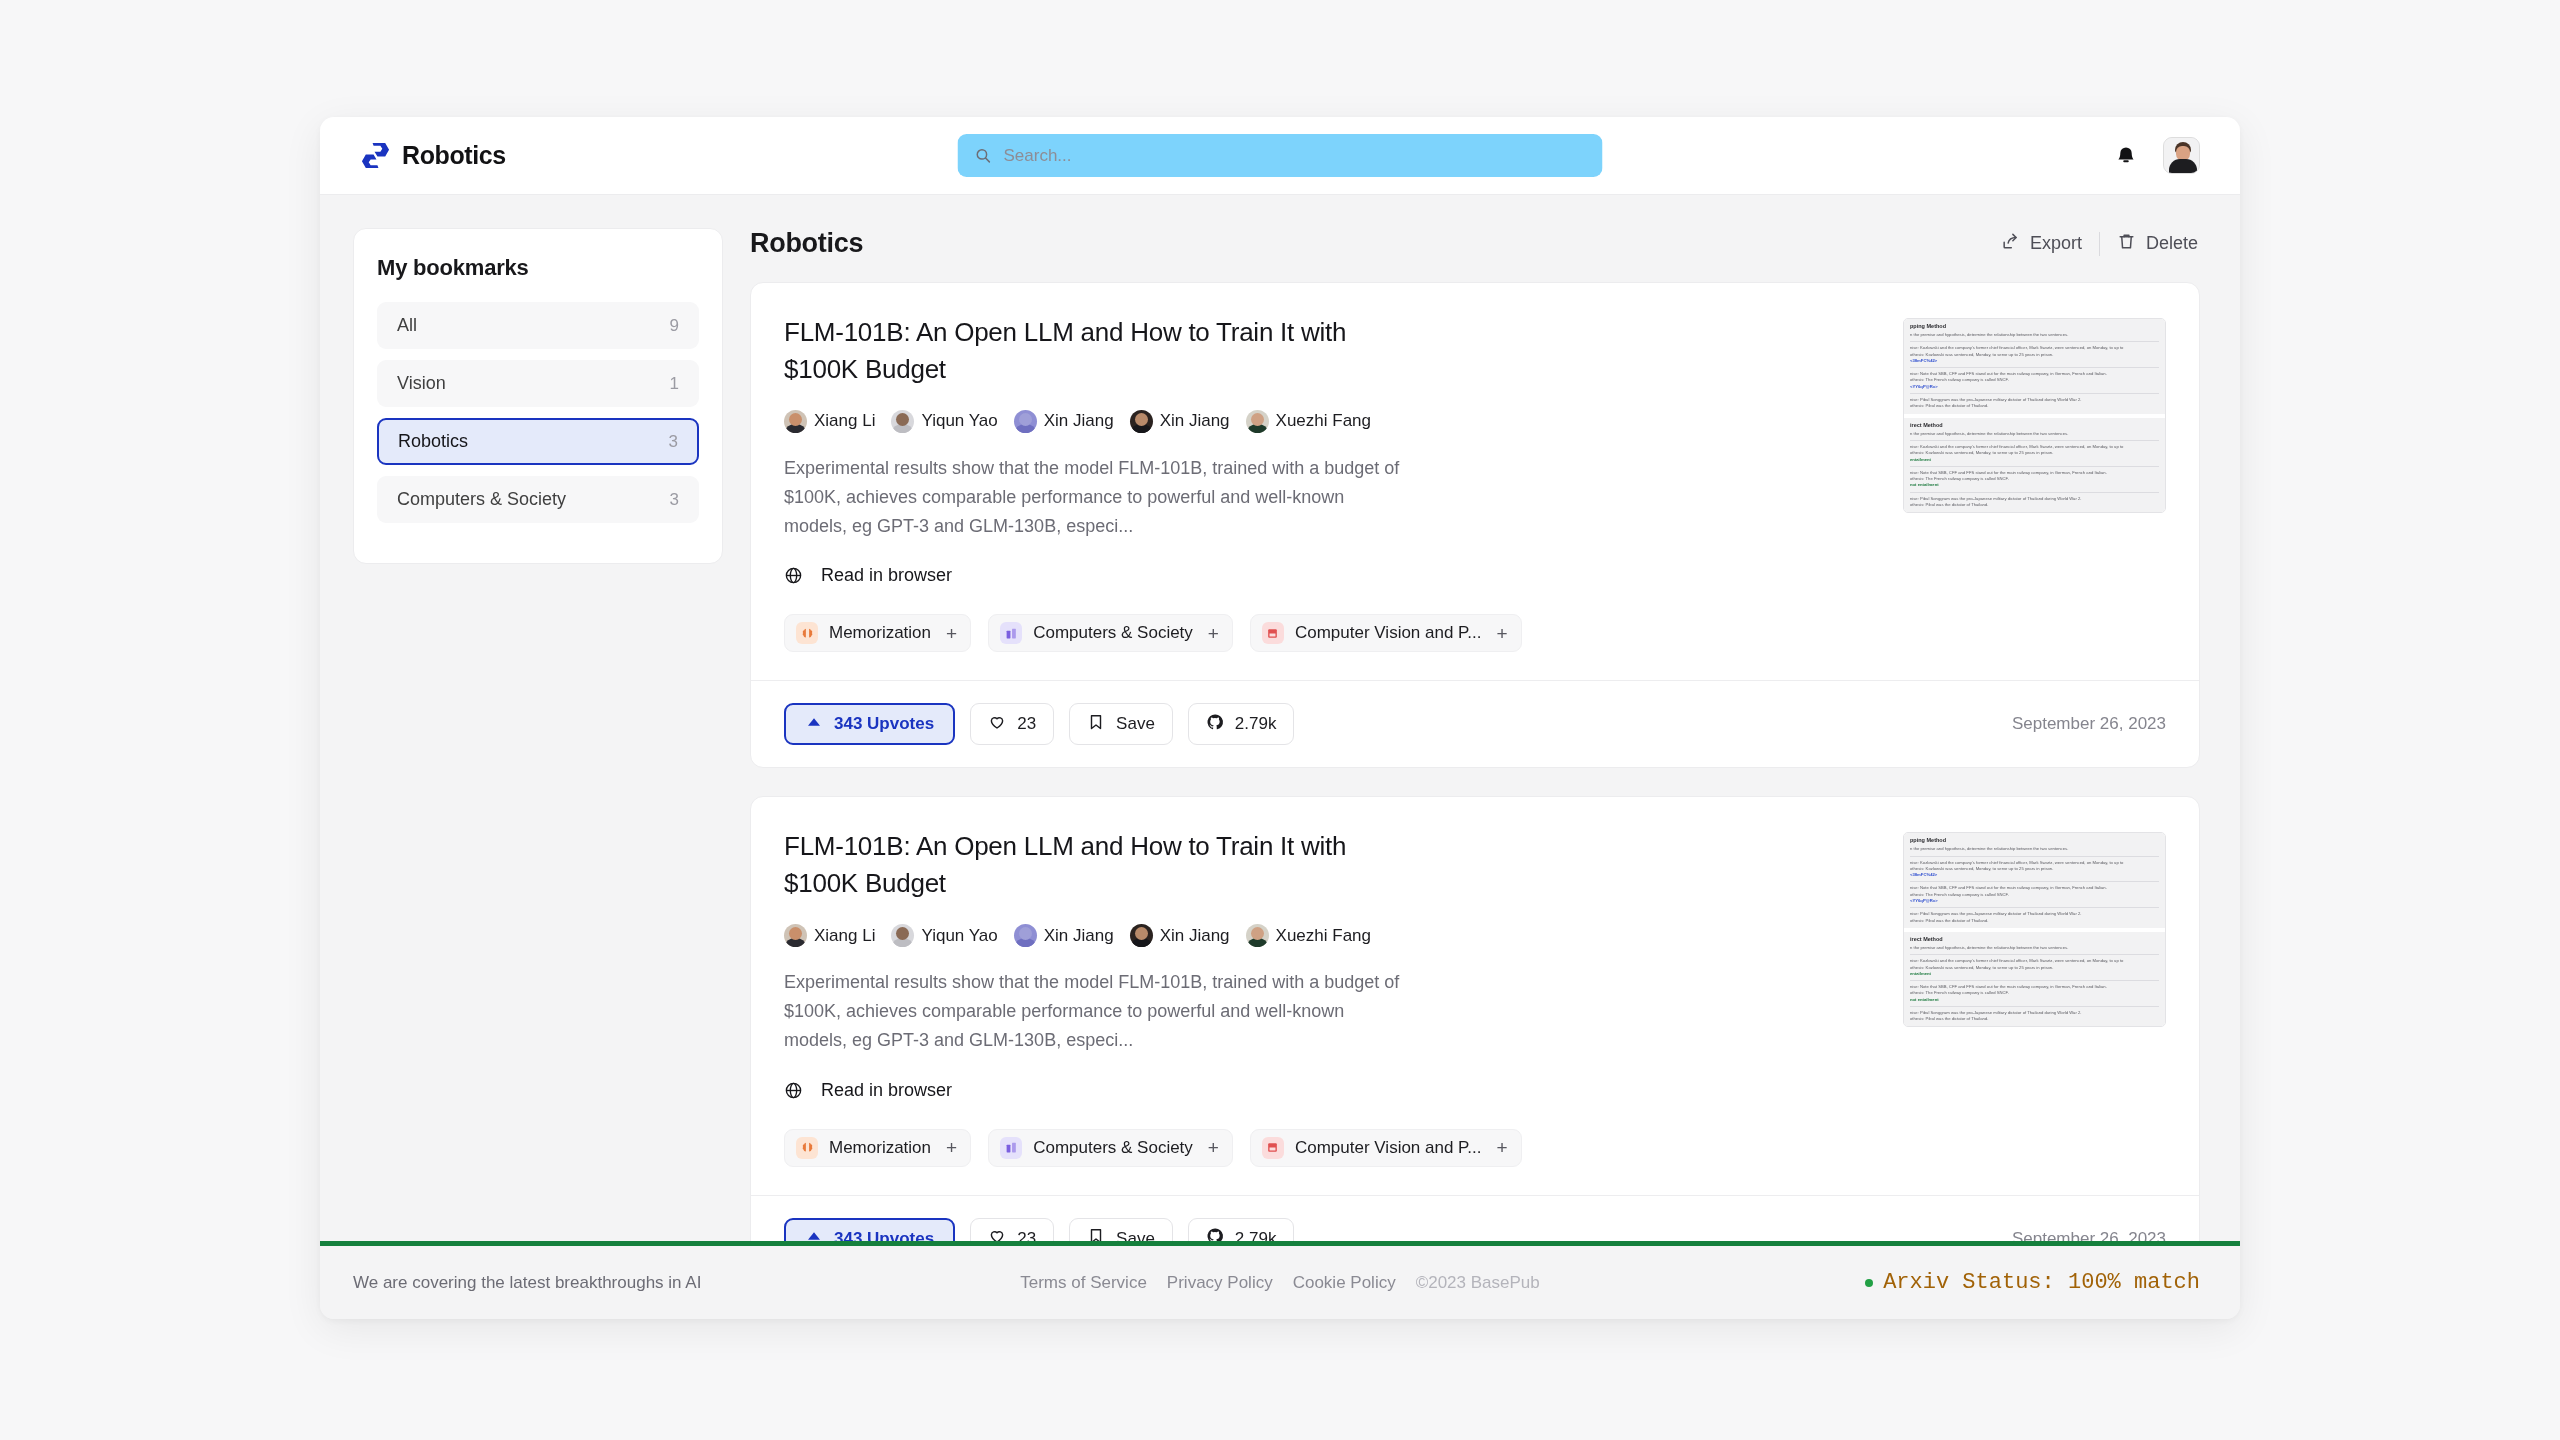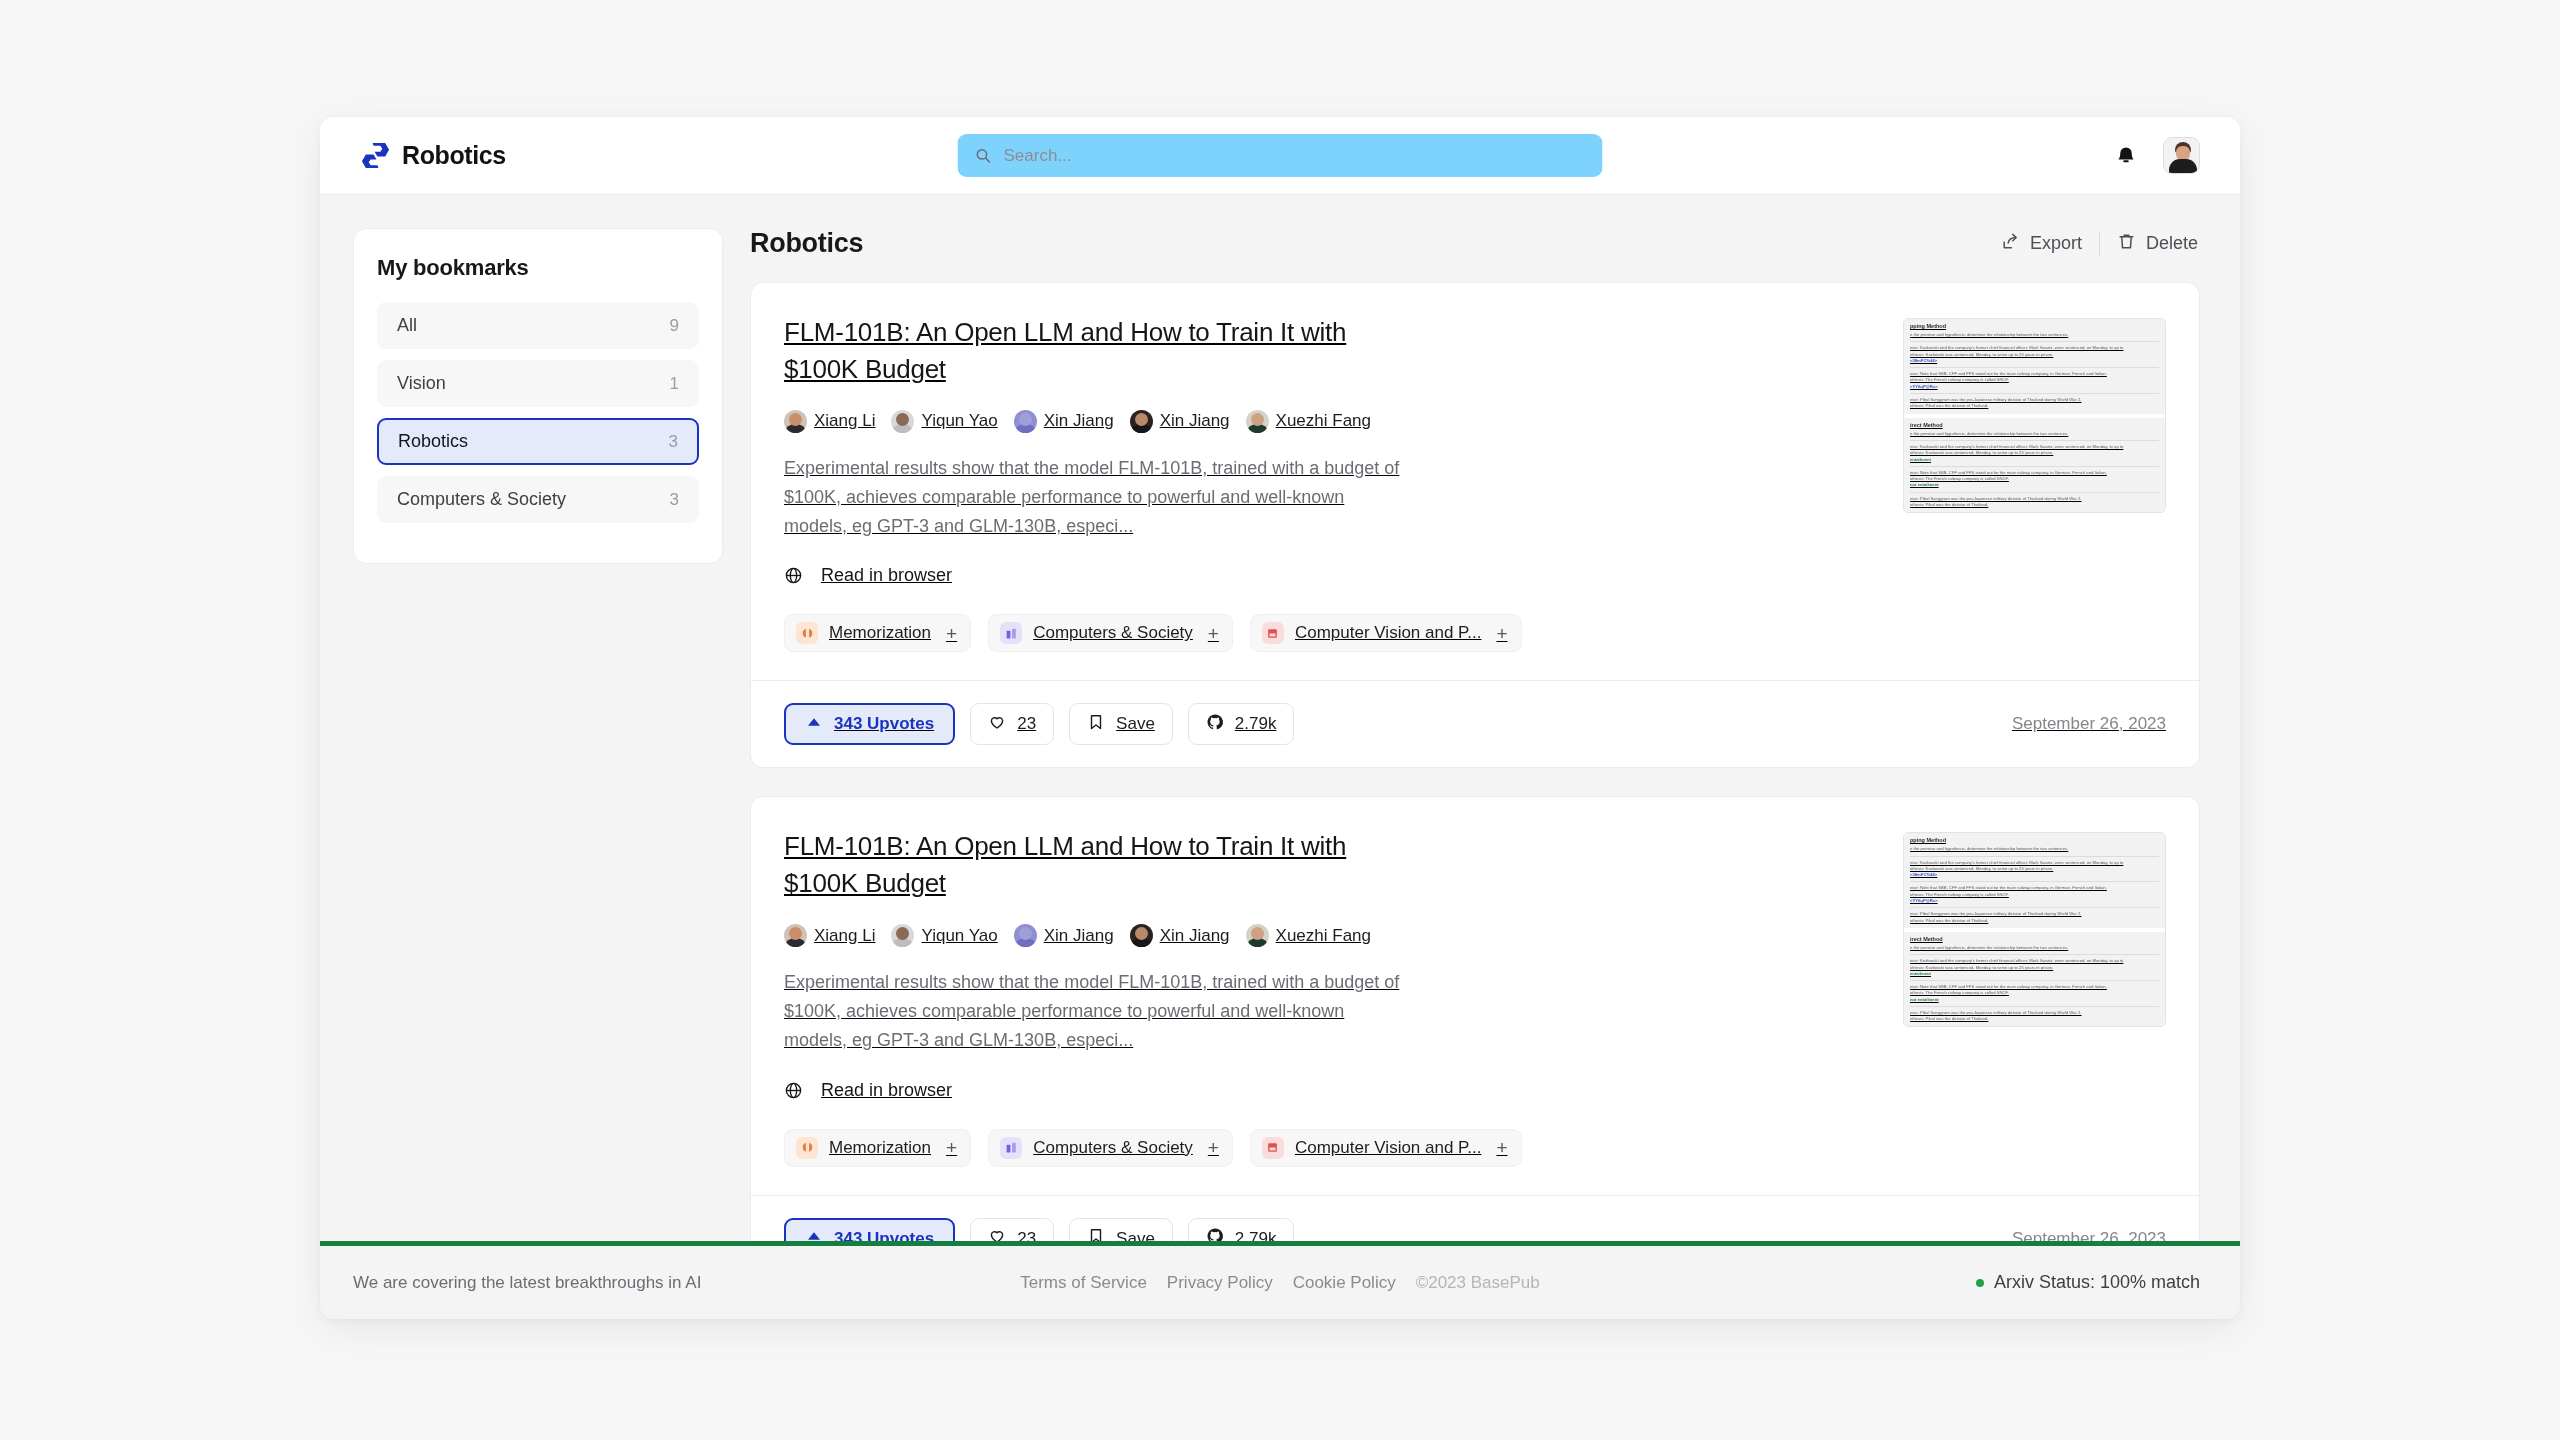--- a/index.html
+++ b/index.html
@@ -126,21 +126,20 @@
   .head-btn svg { width: 19px; height: 19px; }
   .head-btn:last-child { padding-right: 0; }
 
   
   .cards { display: flex; flex-direction: column; gap: 28px; }
   .card {
     background: #ffffff;
     border: 1px solid #ececee;
     border-radius: 13px;
     overflow: hidden;
-    text-decoration: underline;
   }
   .card-main { padding: 31px 33px 0 33px; display: flex; gap: 24px; }
   .card-left { flex: 1 1 auto; min-width: 0; }
   .card-title {
     font-size: 26px; line-height: 1.42; color: #16161a;
     letter-spacing: -0.25px; max-width: 620px;
   }
   .authors {
     display: flex; align-items: center; flex-wrap: wrap;
     gap: 16px 6px; margin-top: 22px;
@@ -232,21 +231,21 @@
   .footer-links {
     position: absolute; left: 50%; transform: translateX(-50%);
     display: flex; align-items: center; gap: 20px;
   }
   .footer-link { font-size: 17px; color: #8a8a93; cursor: pointer; }
   .footer-copy { font-size: 17px; color: #b4b4bb; }
   .footer-status {
     margin-left: auto; display: flex; align-items: center; gap: 10px;
   }
   .status-dot { width: 8px; height: 8px; border-radius: 50%; background: #22a045; }
-  .status-text { font-size: 18px; color: #404040; }
+  .status-text { font-size: 22px; color: #a16207; font-family: Liberation Mono, monospace; }
 </style>
 </head>
 <body>
 
 <div class="app-window">
 
   <div class="header">
     <div class="brand">
       <span class="brand-logo">
         <svg viewBox="0 0 32 32" fill="none">

